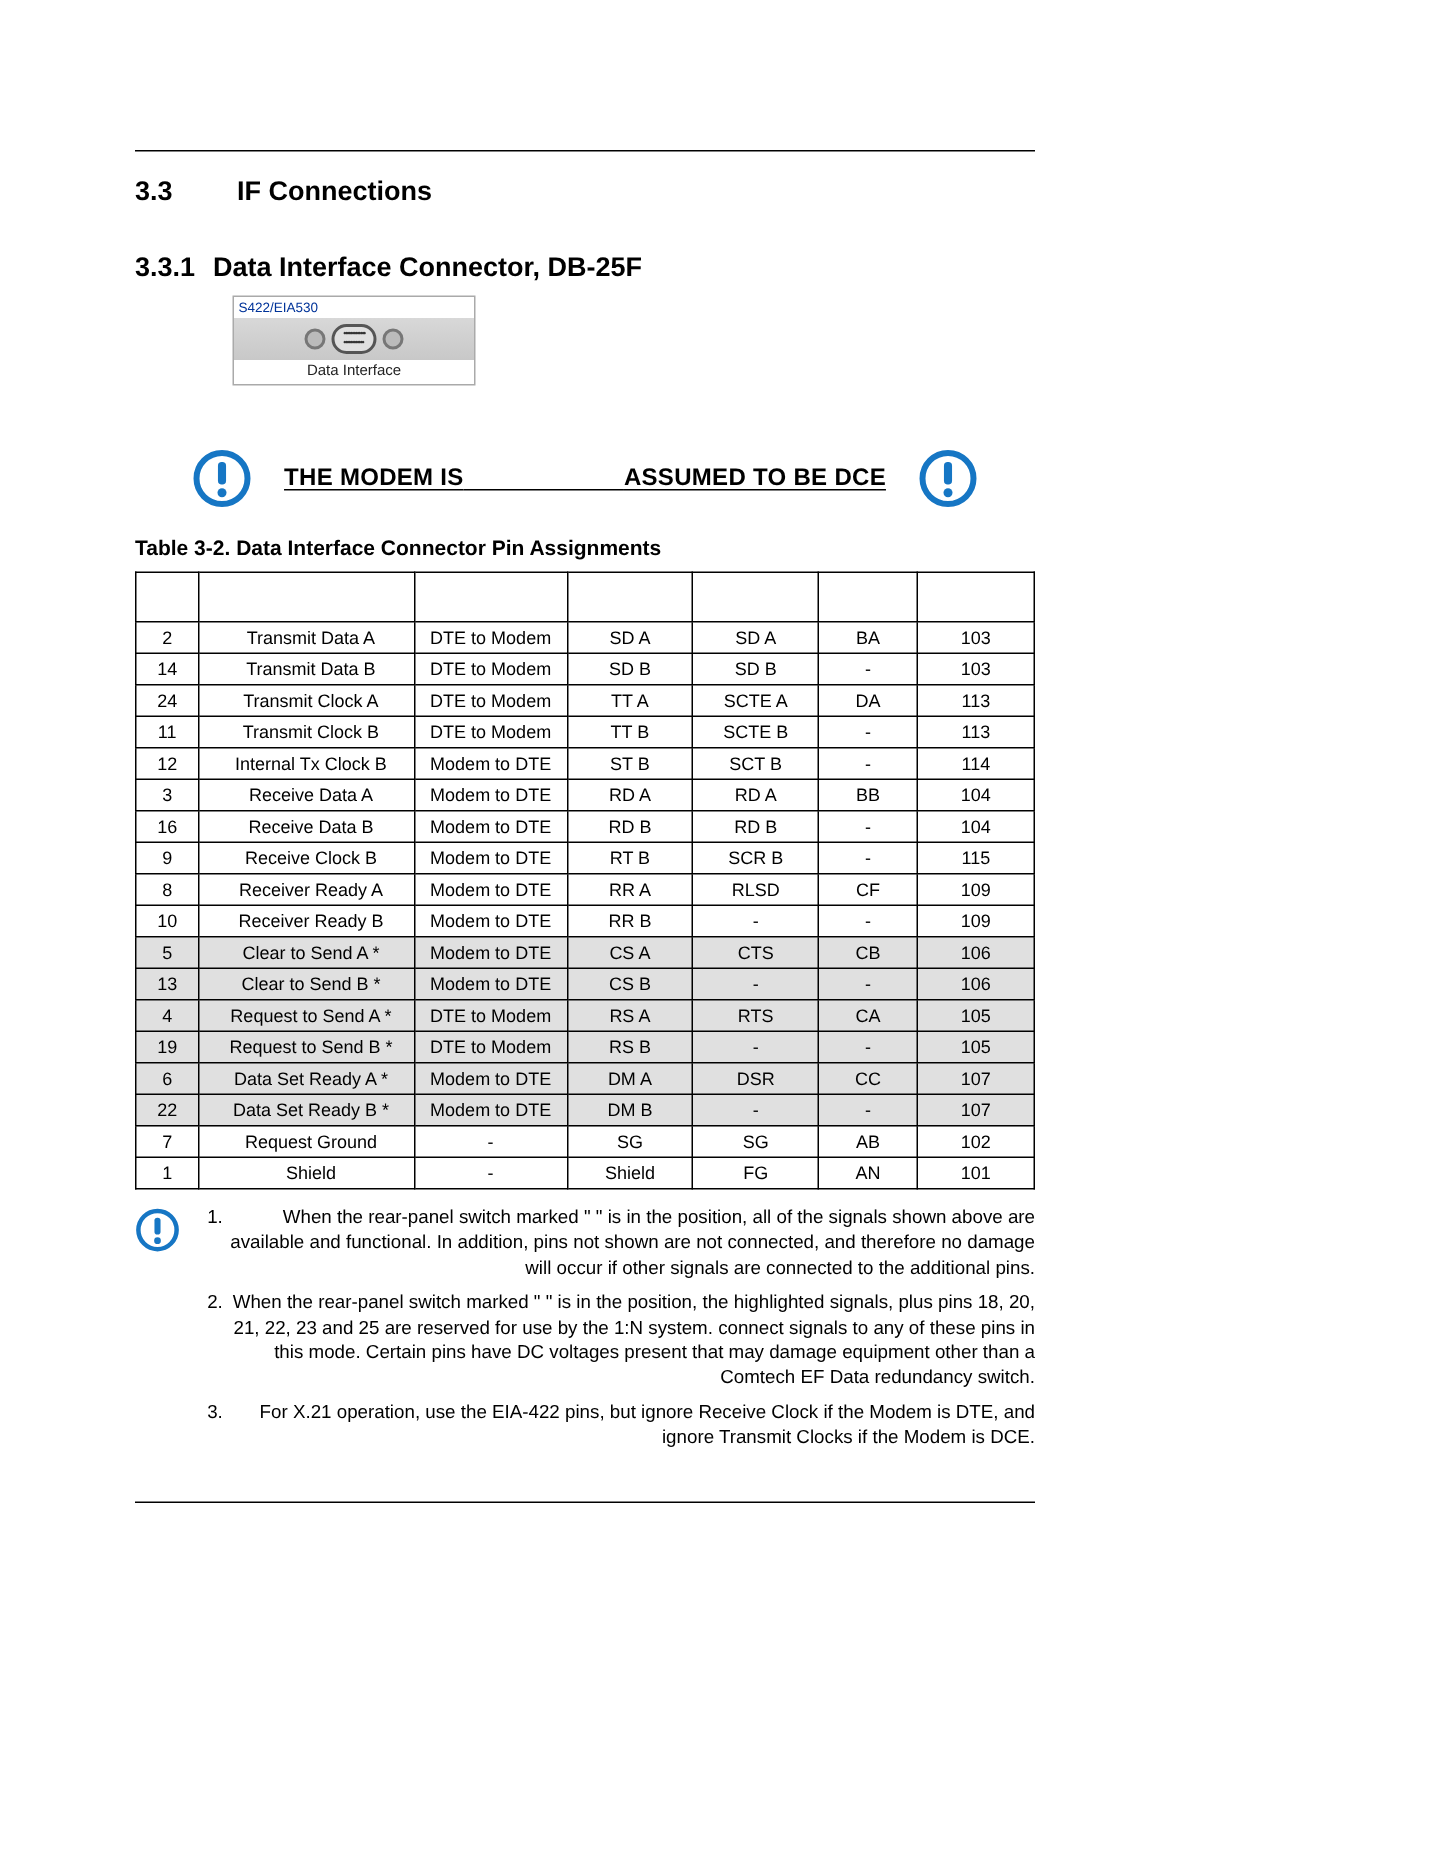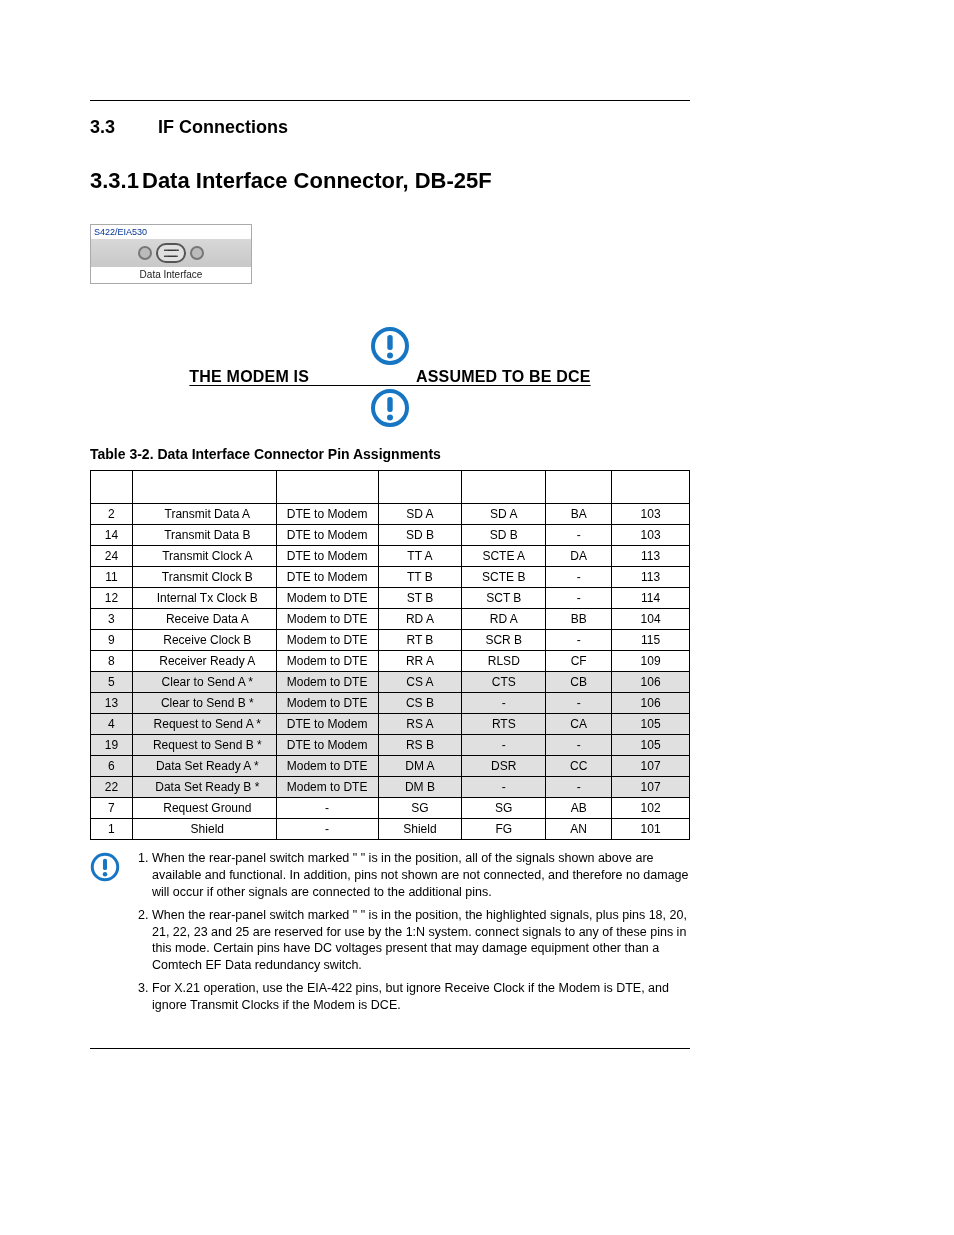--- a/index.html
+++ b/index.html
@@ -26,26 +26,27 @@
     border-top: 1.5px solid #000;
     margin-top: 28px;
   }
   .section-heading {
     font-size: 18px;
     font-weight: bold;
     margin: 0 0 30px 0;
   }
   .section-heading .num { display: inline-block; width: 68px; }
   .sub-heading {
-    font-size: 22px;
-    font-weight: bold;
-    margin: 0 0 30px 0;
+    font-size: 18px;
+    font-weight: bold;
+    margin: 0 0 8px 0;
   }
   .sub-heading .num { display: inline-block; width: 52px; }
   .connector-img {
+    margin-left: 65px;
     margin-bottom: 42px;
   }
   .connector-box {
     width: 160px;
     border: 1px solid #aaa;
     background: #fff;
     font-size: 9px;
     color: #003399;
     text-align: left;
   }
@@ -81,23 +82,22 @@
   .connector-caption {
     text-align: center;
     font-size: 10px;
     padding: 2px 0 3px 0;
     color: #222;
   }
   .warn-row {
     display: flex;
     align-items: center;
     justify-content: center;
-    gap: 2px;
+    gap: 21px;
     margin: 0 0 18px 0;
-    flex-direction: column;
   }
   .warn-icon {
     width: 40px; height: 40px; flex: 0 0 40px;
   }
   .warn-icon-sm {
     width: 30px; height: 30px; flex: 0 0 30px;
     margin-top:2px;
   }
   .warn-text {
     font-size: 16px;
@@ -136,20 +136,21 @@
   .notes {
     display: flex;
     gap: 14px;
     margin-top: 10px;
   }
   .notes ol {
     margin: 0;
     padding-left: 18px;
     font-size: 12.5px;
     line-height: 1.35;
+    text-align: right;
   }
   .notes li { margin-bottom: 6px; }
 </style>
 </head>
 <body>
 
 <div class="page">
   <hr class="hr-top">
 
   <h2 class="section-heading">
@@ -260,35 +261,53 @@
         <tr>
           <td>3</td>
           <td class="left">Receive Data A</td>
           <td>Modem to DTE</td>
           <td>RD A</td>
           <td>RD A</td>
           <td>BB</td>
           <td>104</td>
         </tr>
         <tr>
+          <td>16</td>
+          <td class="left">Receive Data B</td>
+          <td>Modem to DTE</td>
+          <td>RD B</td>
+          <td>RD B</td>
+          <td>-</td>
+          <td>104</td>
+        </tr>
+        <tr>
           <td>9</td>
           <td class="left">Receive Clock B</td>
           <td>Modem to DTE</td>
           <td>RT B</td>
           <td>SCR B</td>
           <td>-</td>
           <td>115</td>
         </tr>
         <tr>
           <td>8</td>
           <td class="left">Receiver Ready A</td>
           <td>Modem to DTE</td>
           <td>RR A</td>
           <td>RLSD</td>
           <td>CF</td>
+          <td>109</td>
+        </tr>
+        <tr>
+          <td>10</td>
+          <td class="left">Receiver Ready B</td>
+          <td>Modem to DTE</td>
+          <td>RR B</td>
+          <td>-</td>
+          <td>-</td>
           <td>109</td>
         </tr>
         <tr class="hl">
           <td>5</td>
           <td class="left">Clear to Send A *</td>
           <td>Modem to DTE</td>
           <td>CS A</td>
           <td>CTS</td>
           <td>CB</td>
           <td>106</td>

